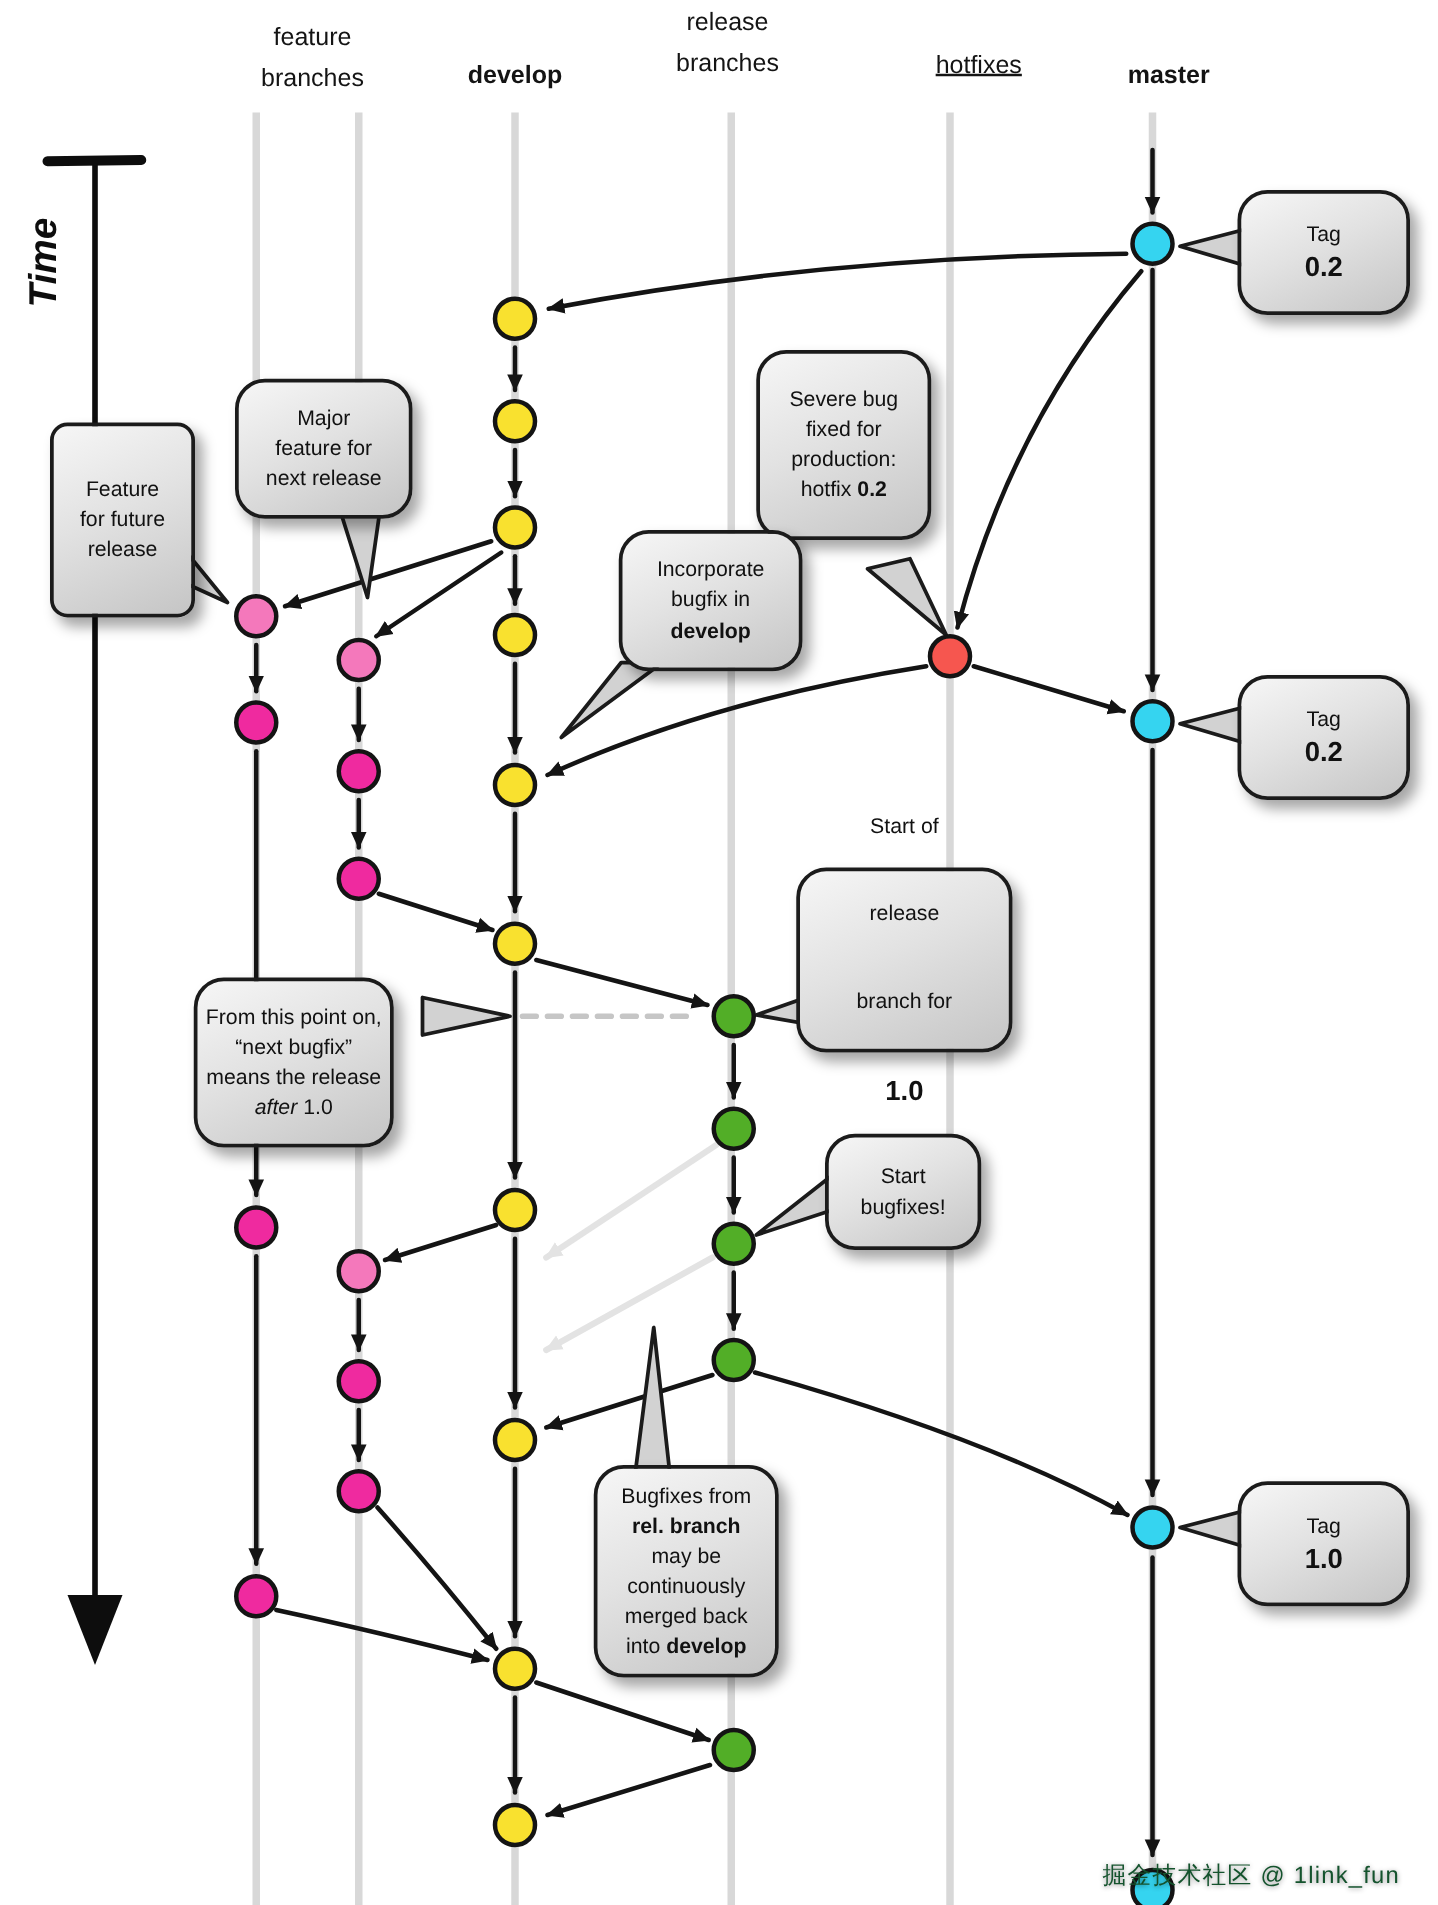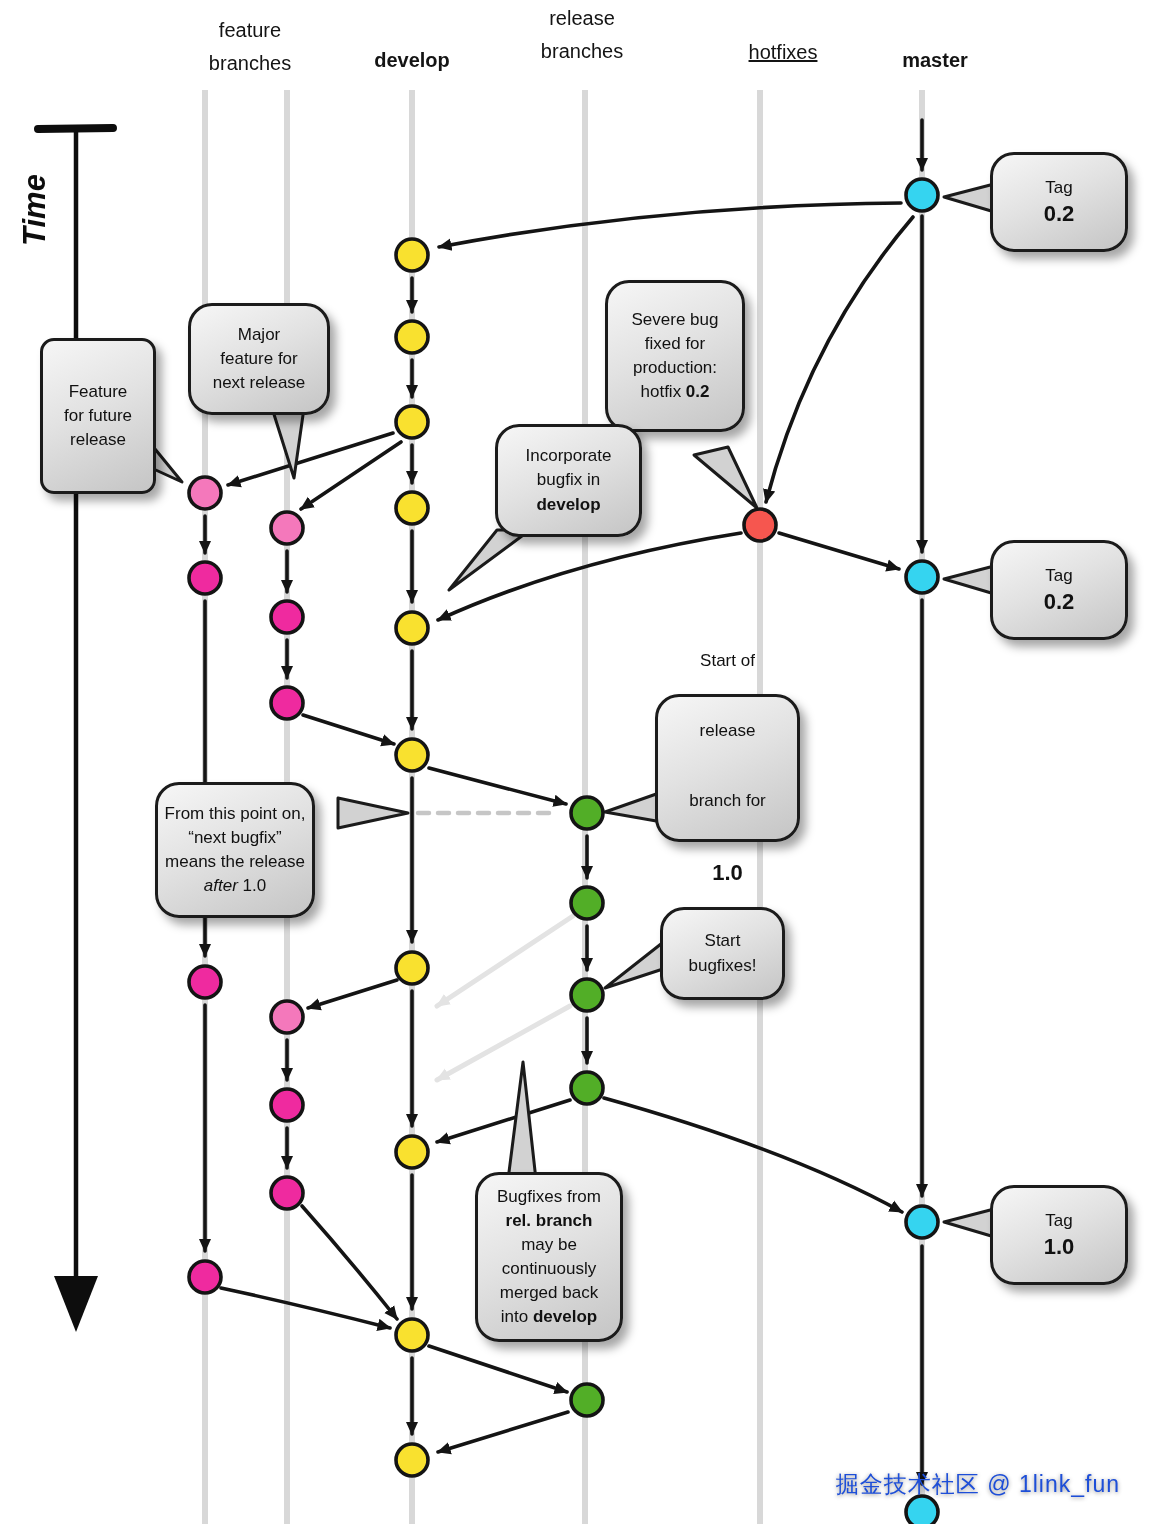--- a/index.html
+++ b/index.html
@@ -13,22 +13,22 @@
            background:linear-gradient(155deg,#f6f6f6 0%,#e2e2e2 45%,#c5c5c5 100%);
            border:3px solid #1b1b1b;border-radius:24px;
            box-shadow:6px 7px 10px rgba(0,0,0,0.35);
            display:flex;flex-direction:column;justify-content:center;align-items:center;
            text-align:right;font-size:17px;line-height:1.42;color:#111;padding:0 6px;}
   .callout .b{font-weight:bold;}
   .callout .i{font-style:italic;}
   .callout .big{font-weight:bold;font-size:22px;line-height:1.3;}
   #time-label{position:absolute;left:-25px;top:192px;width:120px;text-align:center;
               transform:rotate(-90deg);font-size:31px;font-weight:bold;font-style:italic;color:#0d0d0d;}
-  #watermark{position:absolute;right:30px;bottom:24px;font-size:23px;letter-spacing:1px;
-             color:#1d4ed8;text-shadow:0 1px 4px rgba(0,0,0,0.45);}
+  #watermark{position:absolute;right:30px;bottom:11px;font-size:19px;letter-spacing:1px;
+             color:#14532d;text-shadow:0 1px 4px rgba(0,0,0,0.45);}
 </style>
 </head>
 <body>
 
 <div id="page">
   <svg id="gfx" width="1150" height="1524" viewBox="0 0 1150 1524">
       <defs>
         <marker id="arrow-dark" viewBox="0 0 12 12" refX="10" refY="6" markerWidth="15" markerHeight="15" orient="auto" markerUnits="userSpaceOnUse">
           <path d="M0,1 L11,6 L0,11 Z" fill="#141414"></path>
         </marker>
@@ -169,21 +169,21 @@
       </div>
       <div class="callout" style="left: 475px; top: 424px; width: 147px; height: 113px; margin-left: 20px;">
         <div><span>Incorporate</span></div>
         <div><span>bugfix in</span></div>
         <div><span class="b">develop</span></div>
       </div>
       <div class="callout" style="left: 990px; top: 540px; width: 138px; height: 100px;">
         <div><span>Tag</span></div>
         <div><span class="big">0.2</span></div>
       </div>
-      <div class="callout" style="left: 655px; top: 694px; width: 145px; height: 148px; gap: 46px;">
+      <div class="callout" style="left: 637px; top: 694px; width: 173px; height: 148px; gap: 46px;">
         <div><span>Start of</span></div>
         <div><span>release</span></div>
         <div><span>branch for</span></div>
         <div><span class="big">1.0</span></div>
       </div>
       <div class="callout" style="left: 155px; top: 782px; width: 160px; height: 136px;">
         <div><span>From this point on,</span></div>
         <div><span>“next bugfix”</span></div>
         <div><span>means the release</span></div>
         <div><span class="i">after</span><span> 1.0</span></div>

